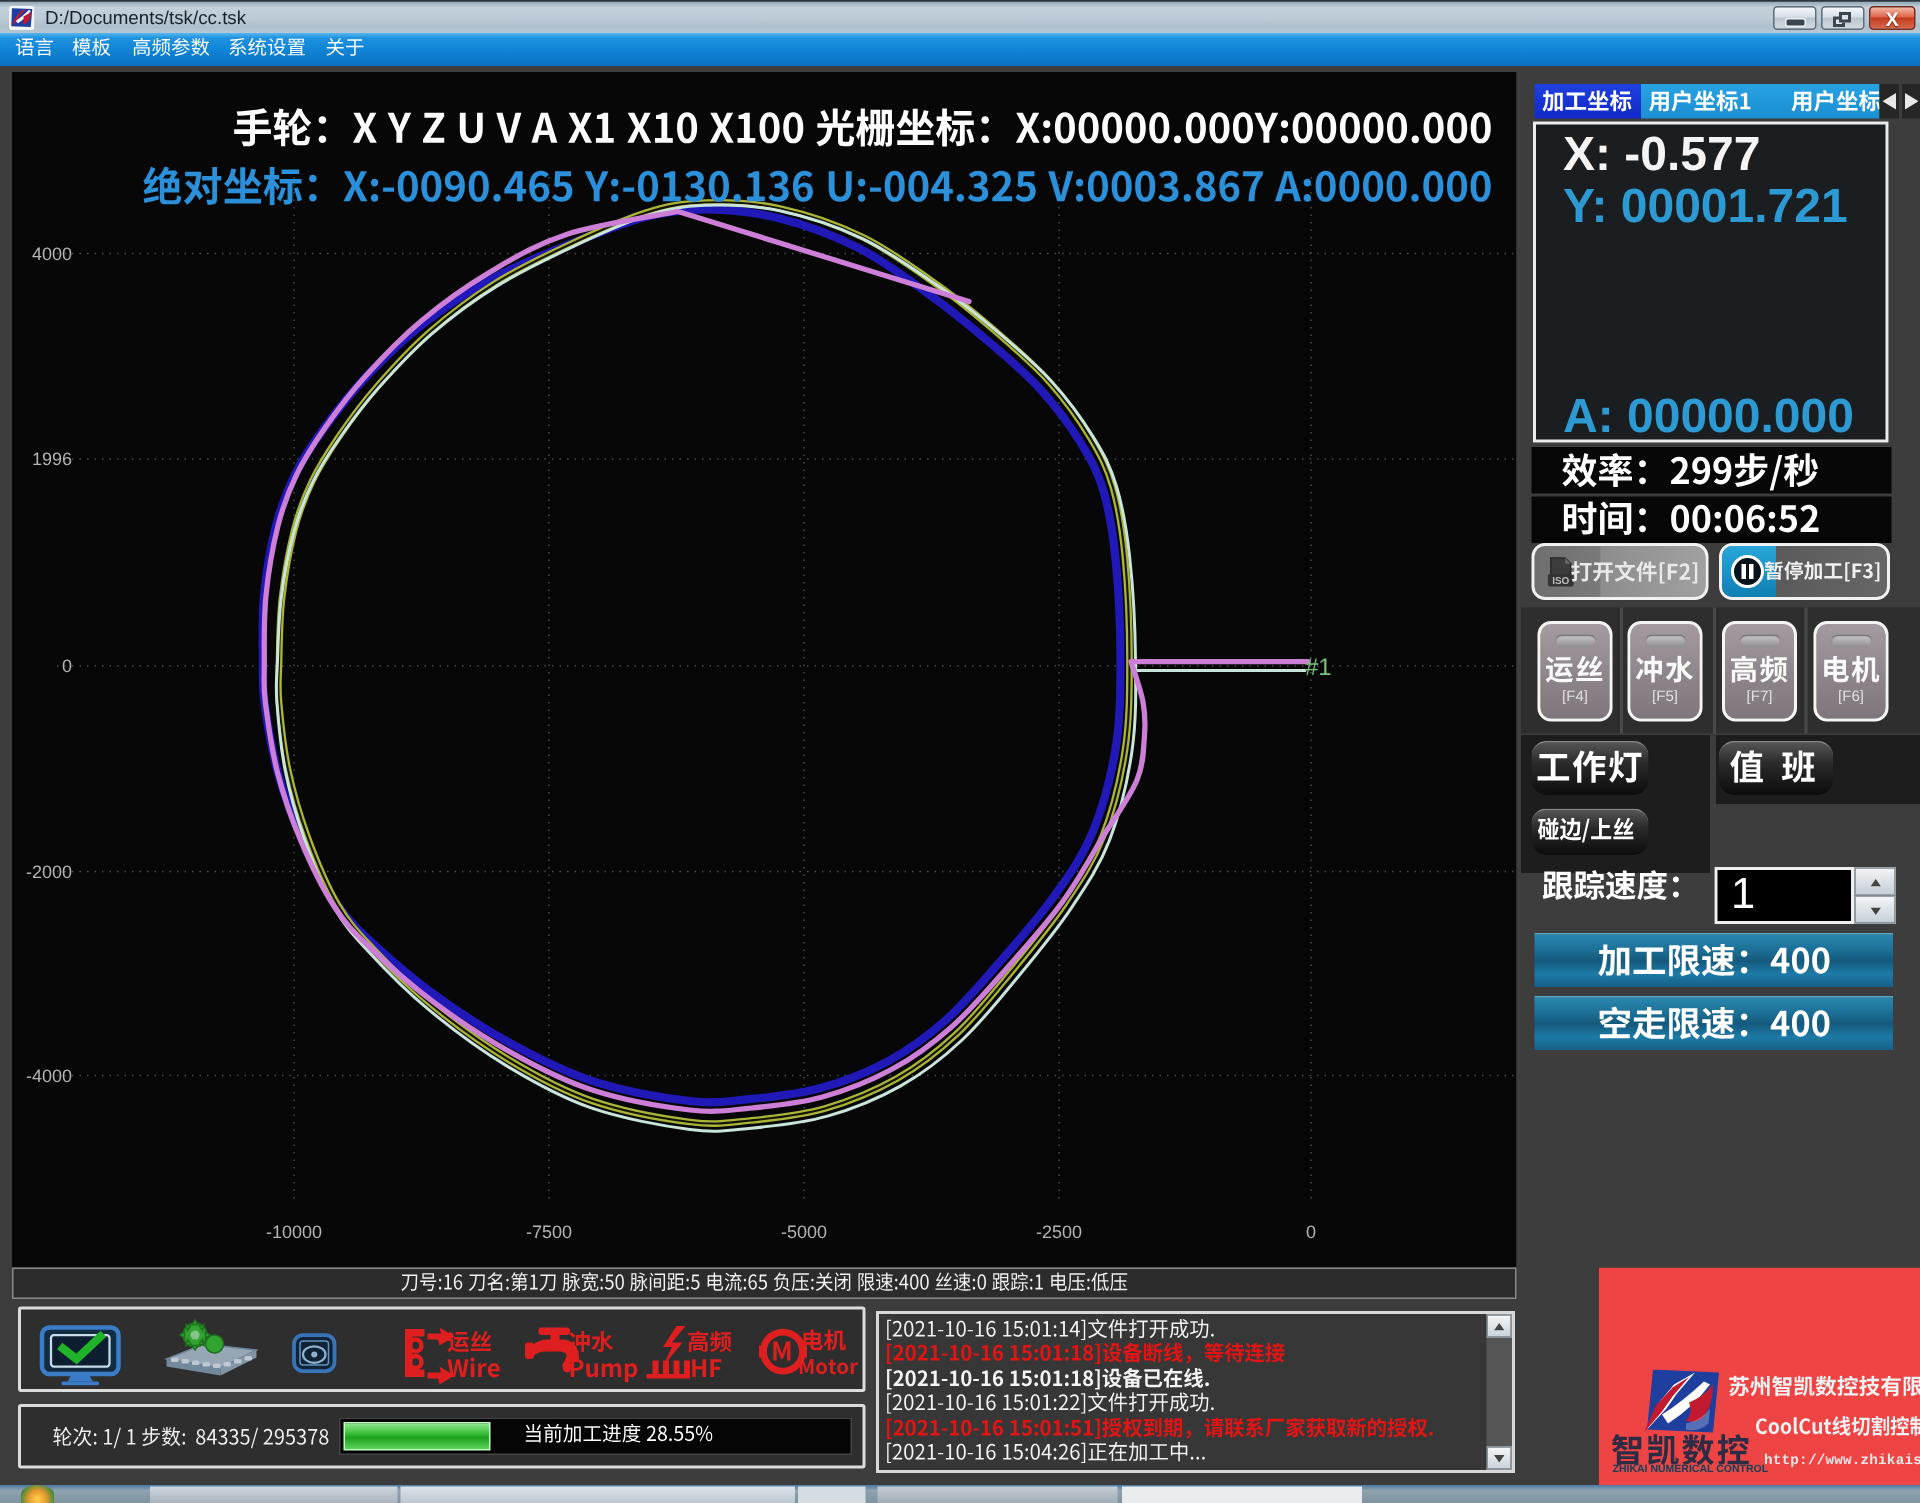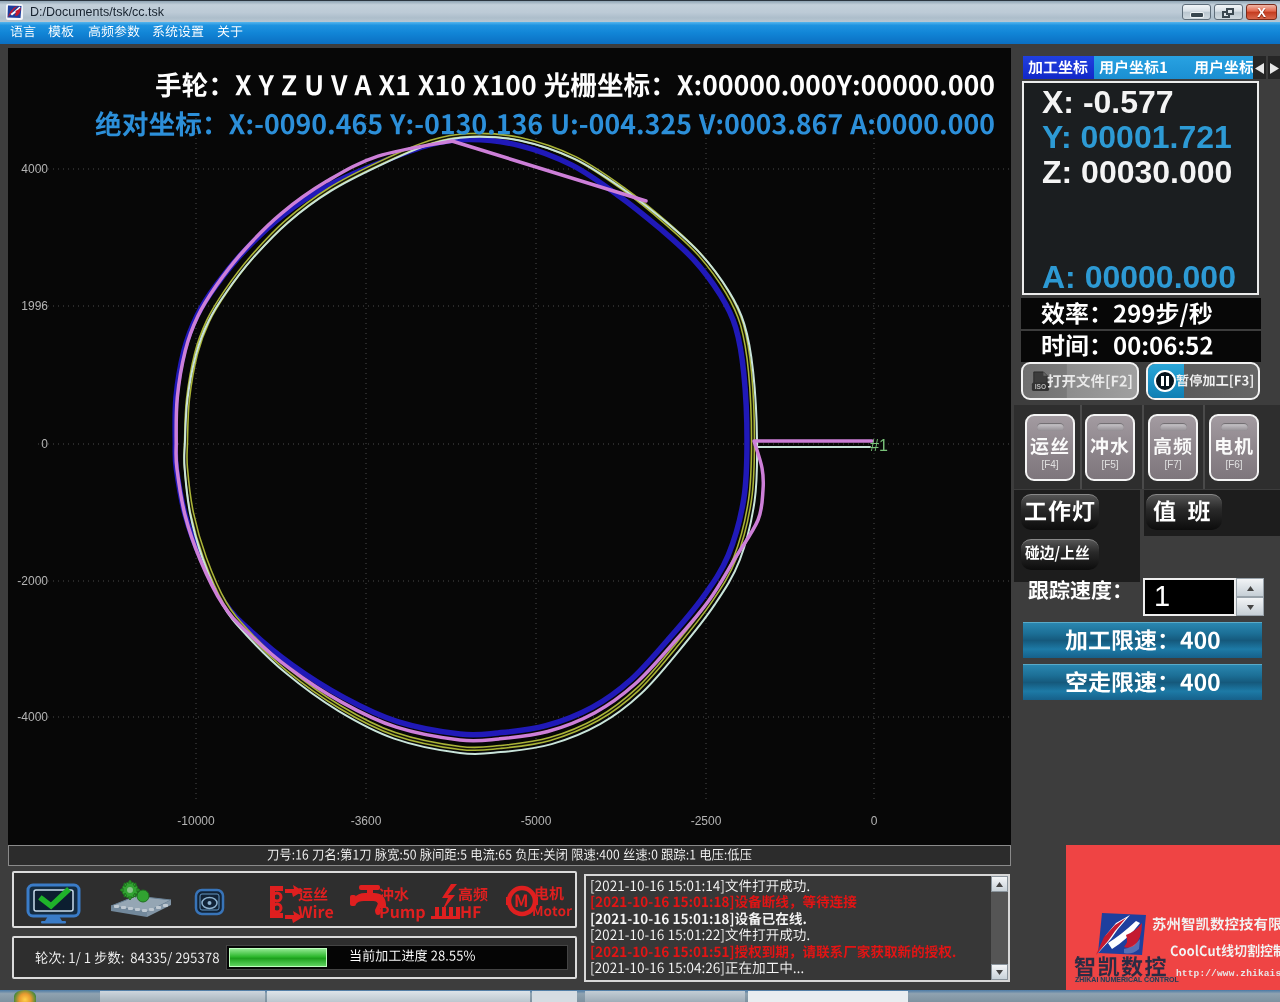--- a/index.html
+++ b/index.html
@@ -466,21 +466,21 @@
         <use href="#q24" transform="translate(868.5,23.2) scale(0.02673,-0.02700)"></use>
         <use href="#q24" transform="translate(884.2,23.2) scale(0.02673,-0.02700)"></use>
       </svg>
     </div>
  <div class="ylab" style="left:0px;top:114px">4000</div>
  <div class="ylab" style="left:0px;top:251px">1996</div>
  <div class="ylab" style="left:0px;top:389px">0</div>
  <div class="ylab" style="left:0px;top:526px">-2000</div>
  <div class="ylab" style="left:0px;top:662px">-4000</div>
  <div class="xlab" style="left:158px">-10000</div>
- <div class="xlab" style="left:328px">-3600</div>
+ <div class="xlab" style="left:328px">-7500</div>
  <div class="xlab" style="left:498px">-5000</div>
  <div class="xlab" style="left:668px">-2500</div>
  <div class="xlab" style="left:836px">0</div>
  <div id="mark1">#1</div>
 </div>
 
 <div id="statusbar">
     <div style="margin:2px auto 0;width:486px">
       <svg width="485" height="16" viewBox="0 0 485 16" style="display:block;" fill="#f2f2f2">
         <use href="#q42" transform="translate(0.0,11.6) scale(0.01233,-0.01350)"></use>
@@ -976,21 +976,20 @@
     </div>
  <div class="arrbtn" style="left:242px"><svg width="9" height="11" viewBox="0 0 9 11" style="display:inline-block;vertical-align:middle">
         <path d="M9 0 L9 11 L0 5.5 Z" fill="#e8e8e8"></path>
       </svg></div>
  <div class="arrbtn" style="left:257px"><svg width="9" height="11" viewBox="0 0 9 11" style="display:inline-block;vertical-align:middle">
         <path d="M0 0 L0 11 L9 5.5 Z" fill="#e8e8e8"></path>
       </svg></div>
  <div id="coordbox">
   <div class="crow cw" style="top:1px">X: -0.577</div>
   <div class="crow cb" style="top:36px">Y: 00001.721</div>
-  <div class="crow cw" style="top:71px">Z: 00030.000</div>
   <div class="crow cb" style="top:176px">A: 00000.000</div>
  </div>
  <div class="blkbar" style="top:254px">
       <div style="margin-top:4px">
         <svg width="172" height="28" viewBox="0 0 172 28" style="display:block;" fill="#fff">
           <use href="#q71" transform="translate(0.0,20.6) scale(0.02400,-0.02400)"></use>
           <use href="#q72" transform="translate(24.0,20.6) scale(0.02400,-0.02400)"></use>
           <use href="#q16" transform="translate(48.0,20.6) scale(0.02400,-0.02400)"></use>
           <use href="#q39" transform="translate(72.0,20.6) scale(0.02400,-0.02400)"></use>
           <use href="#q34" transform="translate(86.2,20.6) scale(0.02400,-0.02400)"></use>

